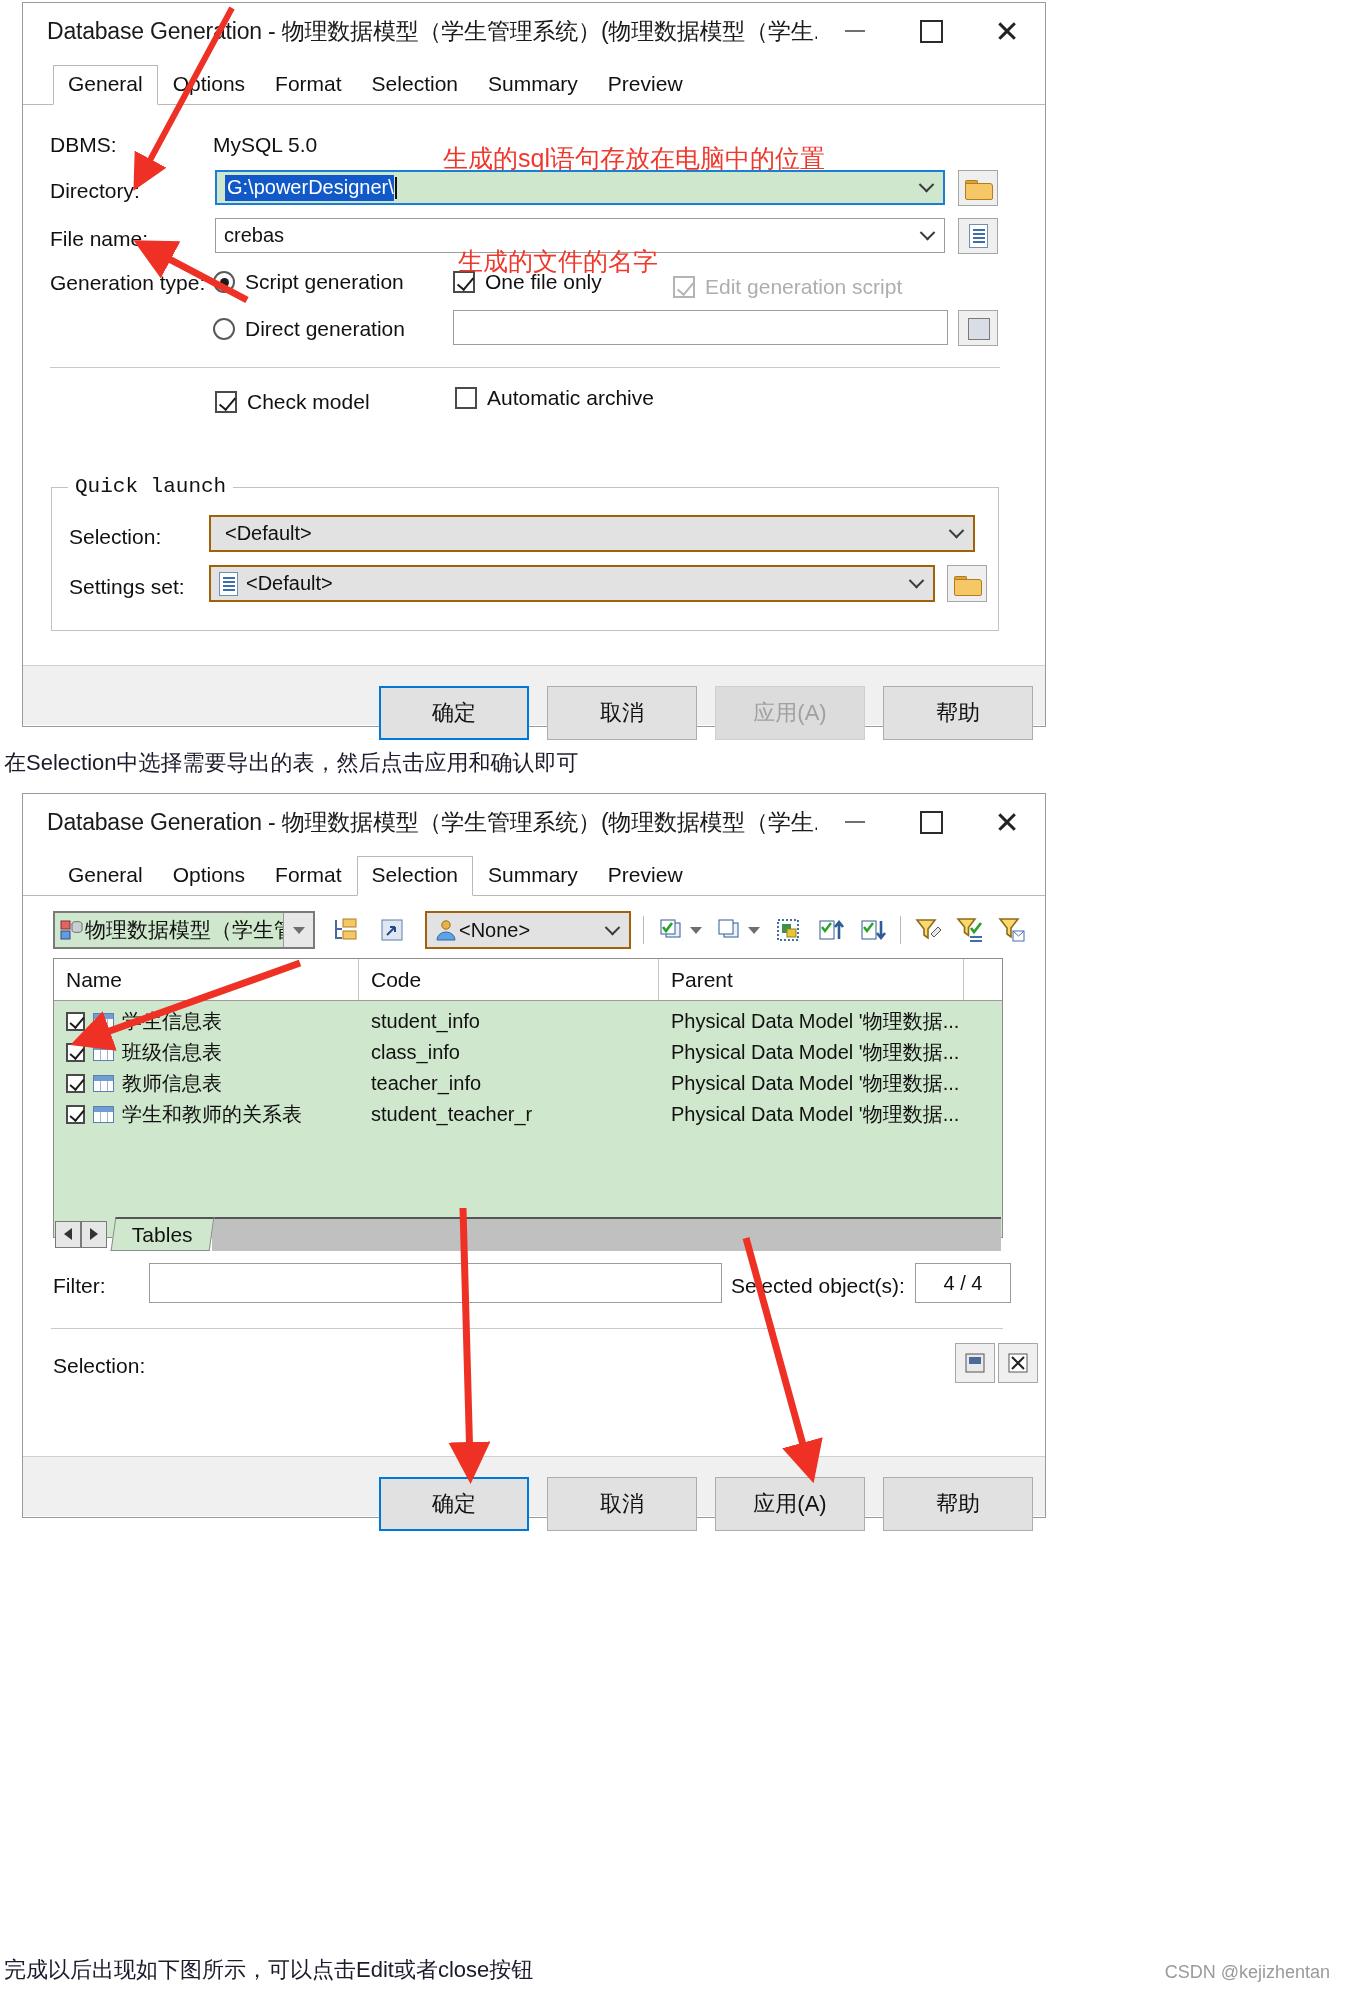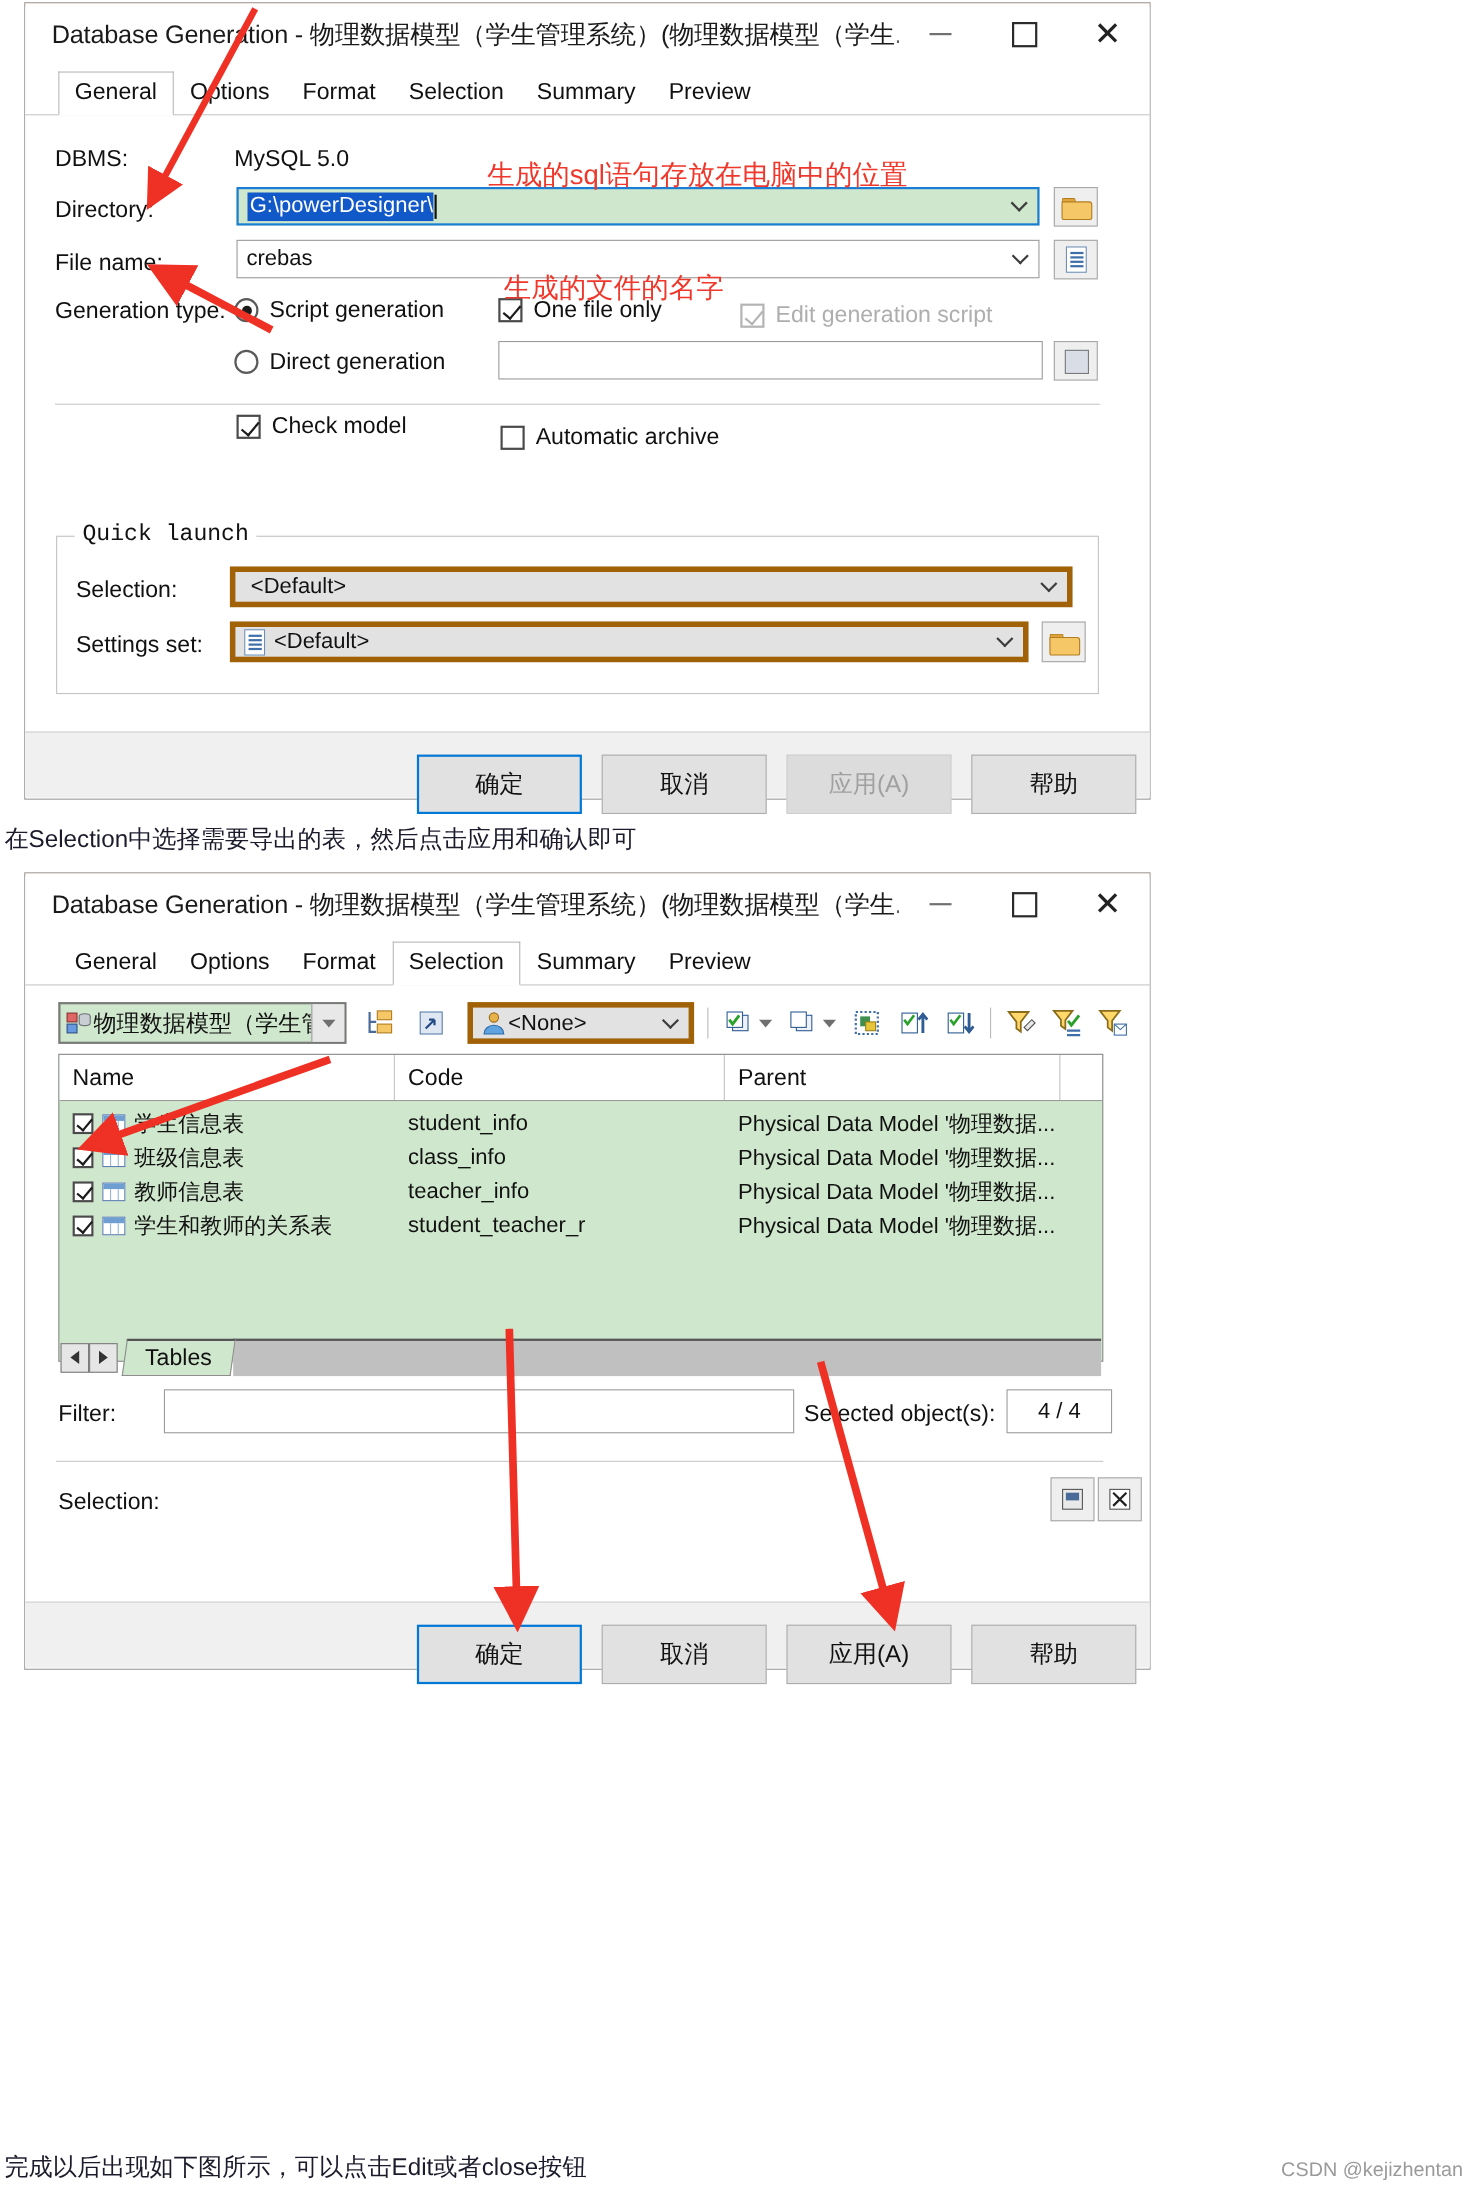--- a/index.html
+++ b/index.html
@@ -171,21 +171,21 @@
   
   .groupbox { position: absolute; border: 1px solid #c2c2c2; }
   .groupbox-legend {
     position: absolute; top: -13px; left: 16px; background: #fff;
     padding: 0 7px; font-size: 21px; color: #111; font-family: Liberation Mono, monospace;
   }
 
   .flatfield {
     position: absolute;
     background: #e2e2e2;
-    border: 5px solid #a16207;
+    border: 2px solid #a16207;
     font-size: 20px; color: #111;
     display: flex; align-items: center;
     padding-left: 14px;
   }
 
   
   .footer { position: absolute; left: 0; right: 0; background: #f0f0f0; border-top: 1px solid #d0d0d0; }
   .btn {
     position: absolute;
     background: #e1e1e1;
@@ -316,21 +316,21 @@
     </div>
     <div class="txtbox" style="left:430px; top:205px; width:495px; height:35px;">
       <span></span>
     </div>
     <div class="sqbtn" style="left:935px; top:205px; width:40px; height:36px;">
       <span class="dbicon"></span>
     </div>
 
     <div class="hrule" style="left:27px; top:262px; width:950px;"></div>
 
-    <div class="absr optrow" style="left:192px; top:271px;">
+    <div class="absr optrow" style="left:192px; top:285px;">
       <span class="cbox checked"></span>
       <span class="lbl">Check model</span>
     </div>
     <div class="absr optrow" style="left:432px; top:281px;">
       <span class="cbox"></span>
       <span class="lbl">Automatic archive</span>
     </div>
 
     <div class="groupbox" style="left:28px; top:382px; width:948px; height:144px;">
       <div class="groupbox-legend">Quick launch</div>

